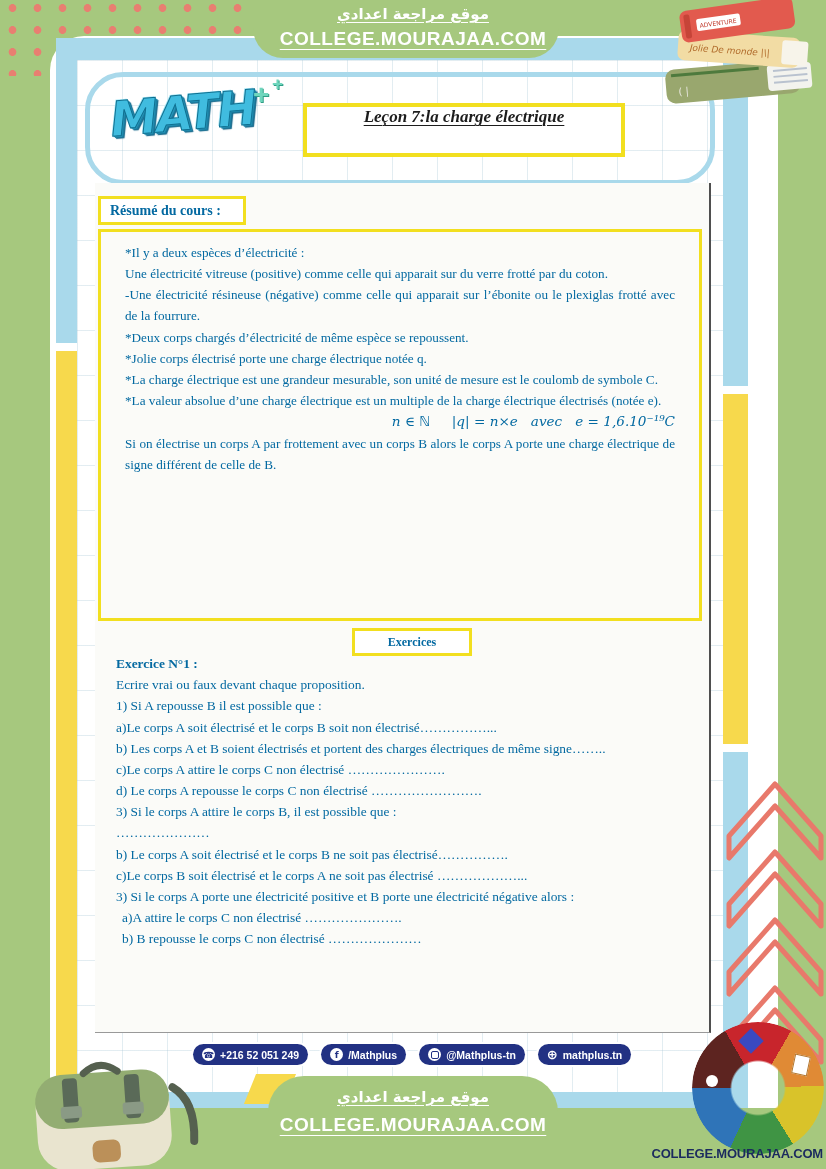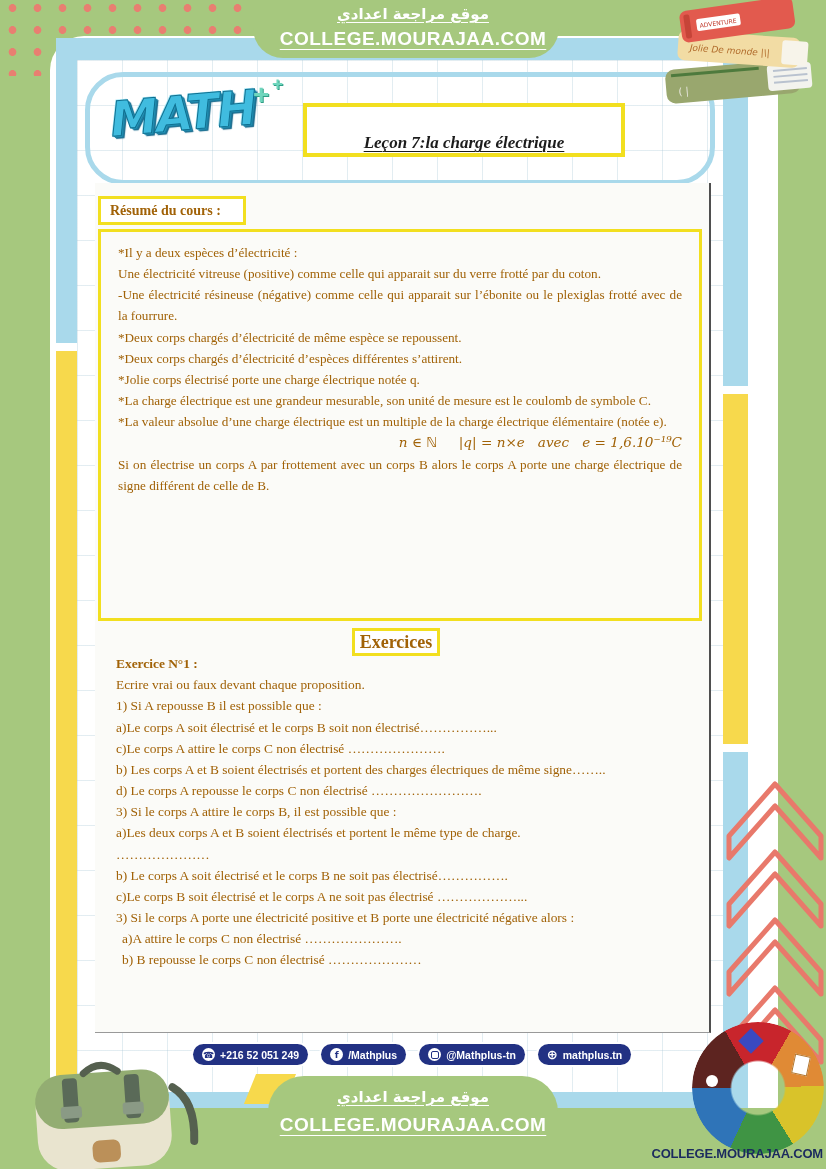--- a/index.html
+++ b/index.html
@@ -41,38 +41,38 @@
   .math-logo{position:absolute;left:20px;top:8px;width:190px;height:80px;}
   .math-word{display:inline-block;transform:rotate(-5deg);font-family:"DejaVu Sans",sans-serif;
     font-weight:900;font-style:italic;font-size:48px;letter-spacing:-2px;color:#40bcdf;
     -webkit-text-stroke:1px #0f6f90;
     text-shadow:1px 1px 0 #2596ba,2px 2px 0 #1d7fa2,3px 3px 1px #15678a,-1px -1px 0 #9fe4f4;}
   .plus-big{position:absolute;left:143px;top:-6px;font-size:28px;font-weight:900;color:#6fd6bd;
     text-shadow:1px 1px 0 #2e9e86;}
   .plus-small{position:absolute;left:162px;top:-12px;font-size:19px;font-weight:900;color:#6fd6bd;
     text-shadow:1px 1px 0 #2e9e86;}
   .lesson-box{position:absolute;left:213px;top:26px;width:314px;height:46px;border:4px solid #f2df1f;
-    background:#fff;display:flex;align-items:flex-end;justify-content:center;}
+    background:#fff;display:flex;align-items:flex-start;justify-content:center;}
   .lesson-title{font-family:"Liberation Serif",serif;font-style:italic;font-weight:bold;font-size:17px;
     color:#1c1c1c;text-decoration:underline;text-underline-offset:3px;text-decoration-thickness:1px;}
 
   
   .scan{position:absolute;left:95px;top:183px;width:614px;height:849px;background:#fbfbf8;z-index:4;
     border-right:2px solid #4f4f4f;border-bottom:1px solid #999;
-    font-family:"Liberation Serif",serif;color:#a16207;}
+    font-family:"Liberation Serif",serif;color:#0369a1;}
   .resume-label{position:absolute;left:3px;top:13px;width:148px;height:29px;border:3px solid #f2df1f;
     background:#fff;box-sizing:border-box;font-weight:bold;font-size:14px;line-height:23px;padding-left:9px;}
   .summary-box{position:absolute;left:3px;top:46px;width:604px;height:392px;border:3px solid #f2df1f;
-    box-sizing:border-box;padding:10px 17px;overflow:hidden;}
+    box-sizing:border-box;padding:10px 24px;overflow:hidden;}
   .summary-box p{margin:0;font-size:13.2px;line-height:1.6;text-align:justify;}
   .summary-box p.math{font-style:italic;white-space:pre-wrap;text-align:right;
     font-family:"DejaVu Serif","DejaVu Sans",serif;font-size:13.6px;}
-  .exo-label{position:absolute;left:257px;top:445px;width:88px;height:28px;border:3px solid #f2df1f;
+  .exo-label{position:absolute;left:257px;top:445px;width:120px;height:28px;border:3px solid #f2df1f;
     background:#fff;box-sizing:border-box;display:flex;align-items:center;justify-content:center;
-    font-weight:bold;font-size:18px;}
+    font-weight:bold;font-size:12px;}
   .exo-block{position:absolute;left:21px;top:470px;width:588px;}
   .exo-heading{margin:0 0 3px 0;font-weight:bold;font-size:14px;}
   .exo-block p{margin:0;font-size:13.4px;line-height:1.58;}
   .exo-block p.indent{padding-left:6px;}
 
   
   .contact-row{position:absolute;left:193px;top:1044px;height:21px;display:flex;gap:13px;z-index:6;}
   .pill{display:flex;align-items:center;gap:5px;background:#223183;color:#fff;border-radius:11px;
     padding:0 9px;font-size:10.5px;font-weight:bold;white-space:nowrap;box-shadow:0 0 0 2px #fff;}
   .pic{width:13px;height:13px;border-radius:50%;background:#fff;color:#223183;display:flex;
@@ -168,40 +168,38 @@
   </div>
 
   <div class="scan">
     <div class="resume-label">Résumé du cours :</div>
 
     <div class="summary-box">
       <p>*Il y a deux espèces d’électricité :</p>
       <p>Une électricité vitreuse (positive) comme celle qui apparait sur du verre frotté par du coton.</p>
       <p>-Une électricité résineuse (négative)  comme celle qui apparait sur l’ébonite ou le plexiglas frotté avec de la fourrure.</p>
       <p>*Deux corps chargés d’électricité de même espèce se repoussent.</p>
-      <p>*Deux corps chargés d’électricité d’espèces différentes s’attirent.</p>
       <p>*Jolie corps électrisé porte une charge électrique notée q.</p>
       <p>*La charge électrique est une grandeur mesurable, son unité de mesure est le coulomb de symbole C.</p>
-      <p>*La valeur absolue d’une charge électrique est un multiple de la charge électrique élémentaire  (notée e).</p>
+      <p>*La valeur absolue d’une charge électrique est un multiple de la charge électrique électrisés  (notée e).</p>
       <p class="math">n ∈ ℕ     |q| = n×e   avec   e = 1,6.10⁻¹⁹C</p>
       <p>Si on électrise un corps A par frottement avec un corps B alors le corps A porte une charge électrique de signe différent de celle de B.</p>
     </div>
 
     <div class="exo-label">Exercices</div>
 
     <div class="exo-block">
       <p class="exo-heading">Exercice N°1 :</p>
       <p>Ecrire vrai ou faux devant chaque proposition.</p>
       <p>1) Si A repousse B il est possible que :</p>
       <p>a)Le corps A soit électrisé et le corps B soit non électrisé……………...</p>
+      <p>b) Les corps A et B  soient électrisés et portent des charges électriques de même signe……..</p>
       <p>c)Le corps A attire le corps C non électrisé ………………….</p>
-      <p>b) Les corps A et B  soient électrisés et portent des charges électriques de même signe……..</p>
       <p>d) Le corps A repousse le corps C non électrisé …………………….</p>
       <p>3) Si le corps A attire le corps B, il est possible que :</p>
-      <p>a)Les deux corps A et B soient électrisés et portent le même type de charge.</p>
       <p>…………………</p>
       <p>b) Le corps A soit électrisé et le corps B ne soit pas électrisé…………….</p>
       <p>c)Le corps B soit électrisé et le corps A ne soit pas électrisé ………………...</p>
       <p>3) Si le corps A porte une électricité positive et B porte une électricité négative alors :</p>
       <p class="indent">a)A attire le corps C non électrisé ………………….</p>
       <p class="indent">b) B repousse le corps C non électrisé …………………</p>
     </div>
   </div>
 
   <div class="contact-row">

